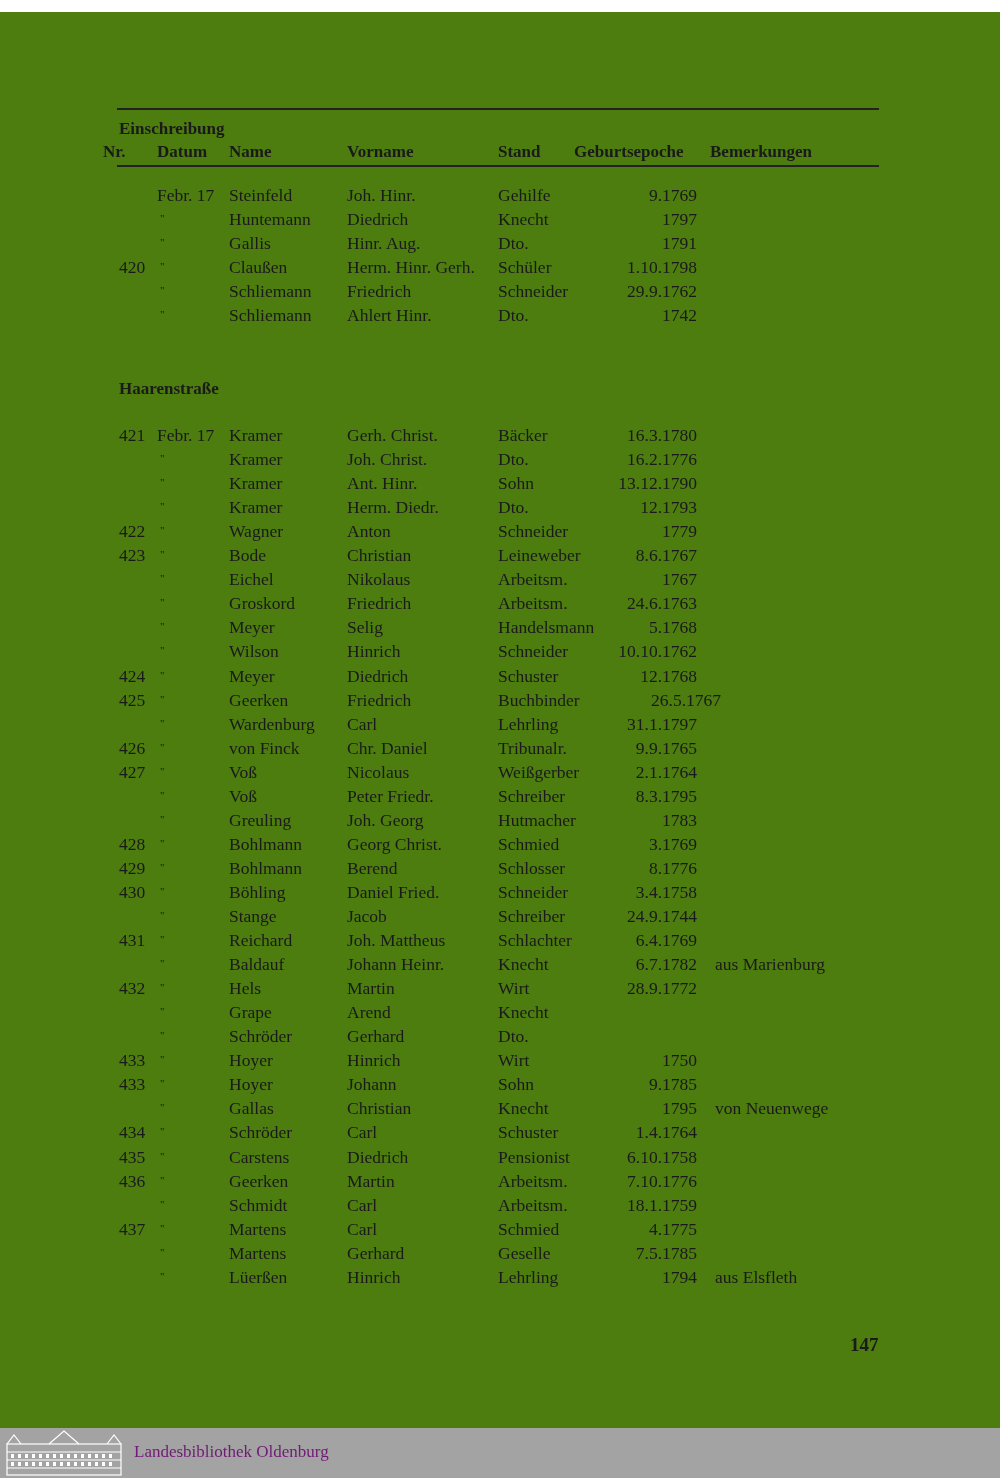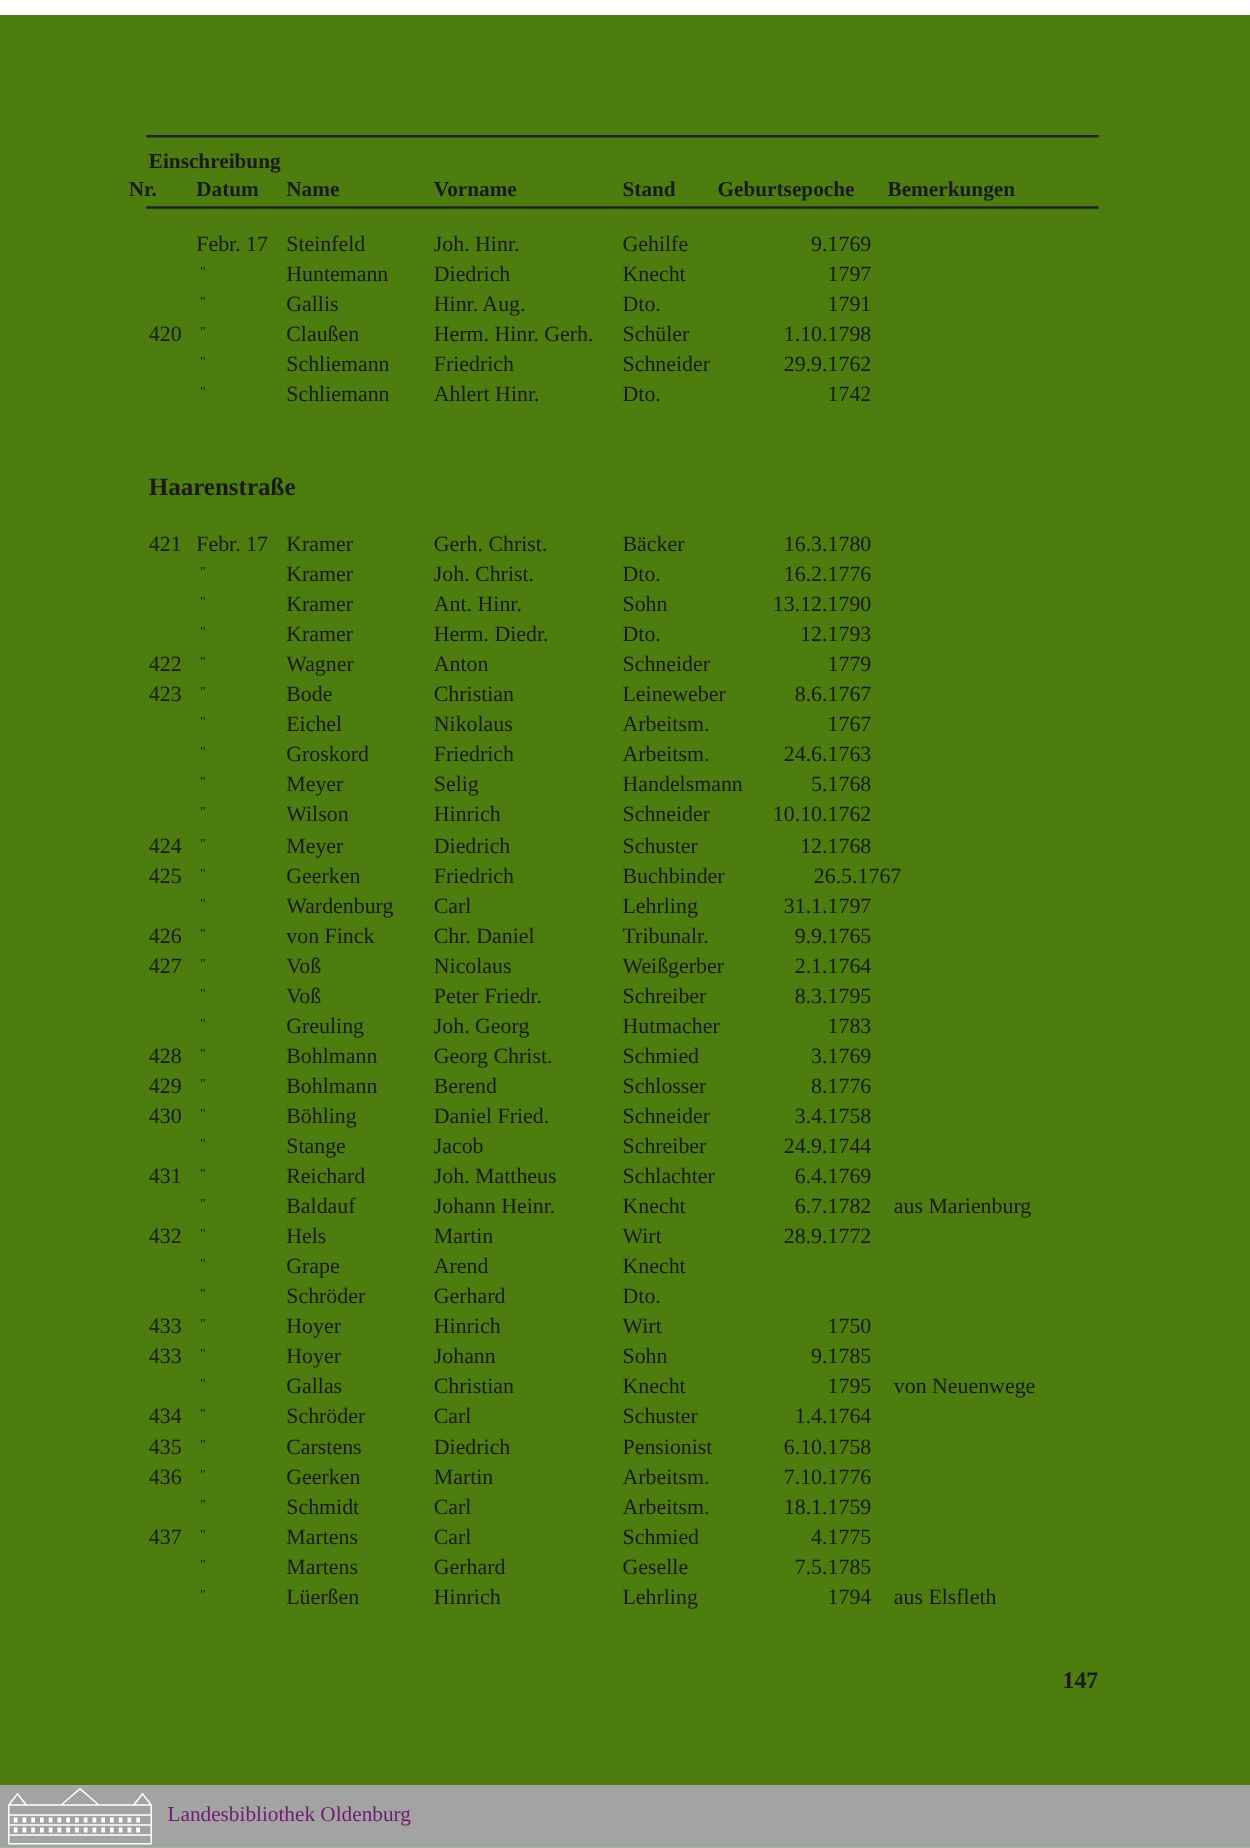--- a/index.html
+++ b/index.html
@@ -4,21 +4,21 @@
 <style>
   html, body { margin:0; padding:0; }
   body { width:1000px; height:1478px; background:#ffffff; position:relative; overflow:hidden;
          font-family:"Liberation Serif", "DejaVu Serif", serif; color:#1a1a1a; }
   .page { position:absolute; left:0; top:0; width:1000px; height:1428px; background:#4d7c0f;margin-top:12px; }
   .rule-top { position:absolute; left:117px; top:96px; width:762px; height:2px; background:#222; }
   .rule-head { position:absolute; left:117px; top:153px; width:762px; height:2px; background:#222; }
   .hdr { position:absolute; font-weight:bold; font-size:17px; }
   .hdr-group { left:119px; top:107px; }
   .col-h { position:absolute; top:130px; font-weight:bold; font-size:17px; }
-  .section { position:absolute; left:119px; top:367px; font-weight:bold; font-size:20px; }
+  .section { position:absolute; left:119px; top:367px; font-weight:bold; font-size:17px; }
   .row { position:absolute; left:0; width:1000px; height:24px; font-size:17.5px; }
   .row span { position:absolute; top:0; white-space:nowrap; }
   .c-nr { left:119px; }
   .c-datum { left:157px; }
   .c-ditto { left:160px; font-size:11px; top:3px !important; }
   .c-name { left:229px; }
   .c-vor { left:347px; }
   .c-stand { left:498px; }
   .c-geb { right:303px; text-align:right; }
   .c-bem { left:715px; }

